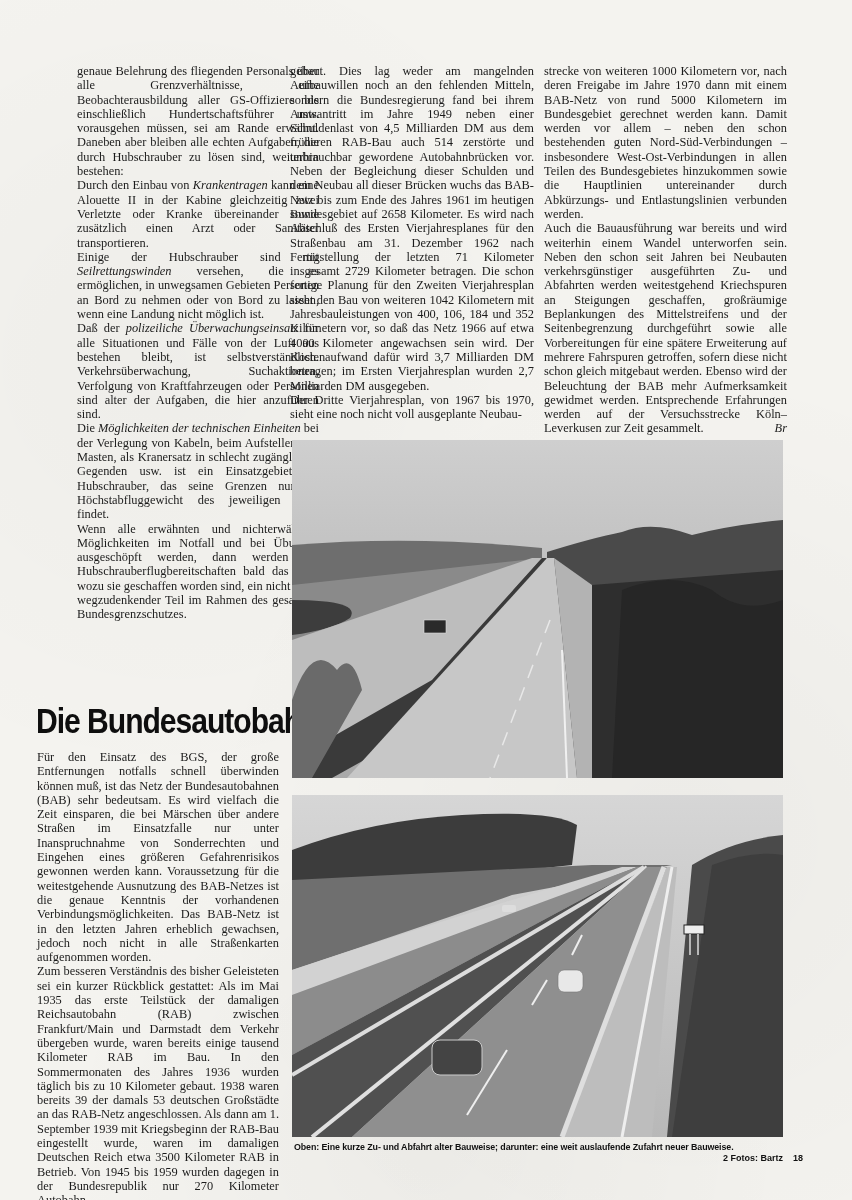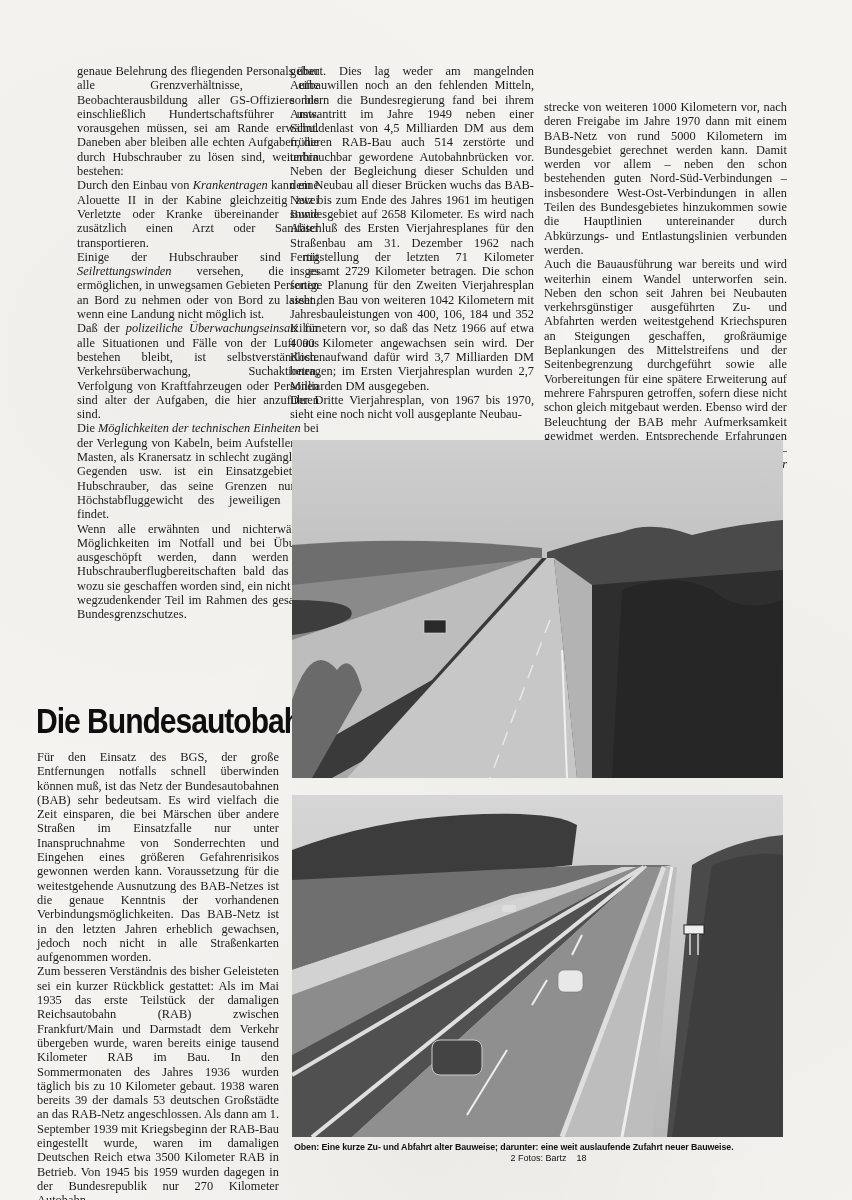--- a/index.html
+++ b/index.html
@@ -21,21 +21,21 @@
     position:absolute;
     font-size:12.4px;
     line-height:14.3px;
     text-align:justify;
     hyphens:manual;
   }
   .col p { margin:0; text-indent:0; }
   .col em { font-style:italic; }
   #col1 { left:37px; top:64px; width:242px;margin-left:40px; }
   #col2 { left:290px; top:64px; width:244px; }
-  #col3 { left:544px; top:64px; width:243px;margin-top:36px; }
+  #col3 { left:544px; top:64px; width:243px; }
   #col1b { left:37px; top:750px; width:242px; }
   .heading {
     position:absolute; left:36px; top:699px; width:250px;
     font-family:"Liberation Sans", "DejaVu Sans", sans-serif;
     font-weight:bold; font-size:35px; line-height:44px;
     letter-spacing:-1.2px; transform:scaleX(0.86); transform-origin:left center;
     color:#0e0e0e; white-space:nowrap;
   }
   .sig { float:right; font-style:italic; }
   .photo {
@@ -47,22 +47,22 @@
   .photo svg { display:block; width:100%; height:100%; }
   .caption {
     position:absolute; left:294px; top:1142px; width:492px;
     font-family:"Liberation Sans", "DejaVu Sans", sans-serif;
     font-weight:bold; font-size:8.9px; line-height:11px; color:#111;
     white-space:nowrap; letter-spacing:-0.1px;
   }
   .credit-line {
     position:absolute; left:294px; top:1153px; width:509px;
     font-family:"Liberation Sans", "DejaVu Sans", sans-serif;
-    font-weight:normal; font-size:9px; line-height:11px; color:#111;
-    text-align:center; white-space:nowrap;
+    font-weight:bold; font-size:9px; line-height:11px; color:#111;
+    text-align:right; white-space:nowrap;
   }
   .credit-line .pg { display:inline-block; margin-left:10px; }
 </style>
 </head>
 <body>
 
 <div class="page-noise"></div>
 
 <div class="col" id="col1">
   <p><span>genaue Belehrung des fliegenden Personals über alle Grenzverhältnisse, eine Beobachterausbildung aller GS-Offiziere bis einschließlich Hundertschaftsführer usw. vorausgehen müssen, sei am Rande erwähnt. Daneben aber bleiben alle echten Aufgaben, die durch Hubschrauber zu lösen sind, weiterhin bestehen:</span></p>

